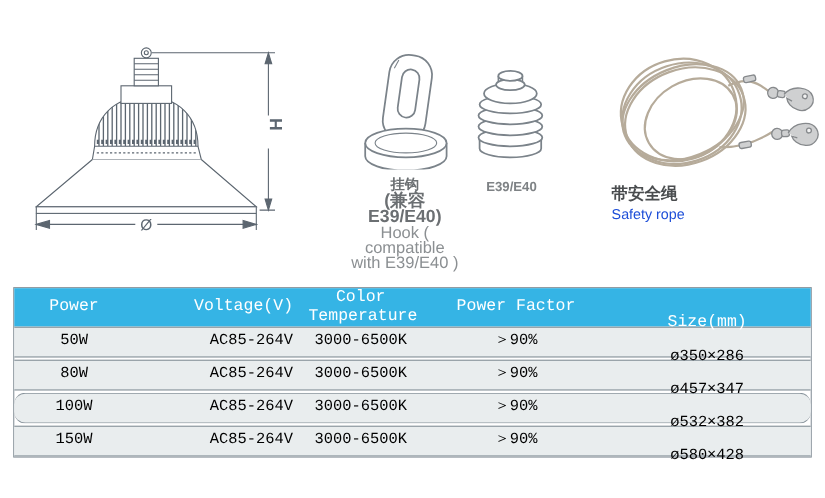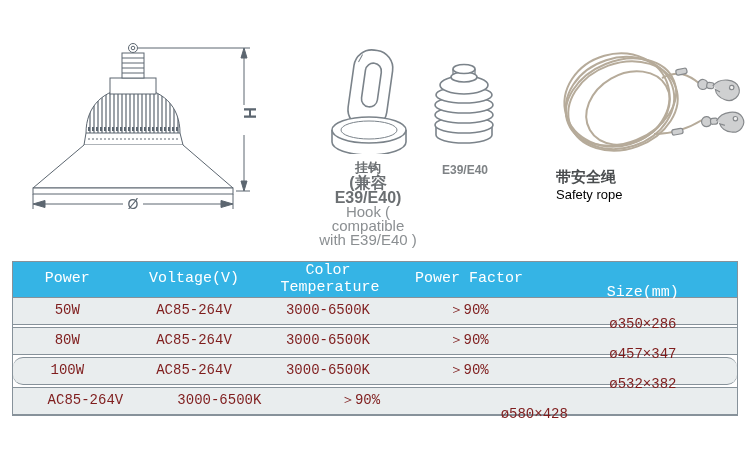--- a/index.html
+++ b/index.html
@@ -6,31 +6,31 @@
   .sheet{position:relative;width:750px;height:453px;background:#ffffff;overflow:hidden;
          font-family:"Liberation Sans", sans-serif;}
   .abs{position:absolute;}
   
   .lbl-center{text-align:center;}
   .lbl-cn{font-size:13px;font-weight:bold;color:#6b6f72;line-height:15px;}
   .lbl-cn2{font-size:16px;font-weight:bold;color:#6b6f72;line-height:15px;}
   .lbl-en{font-size:15px;color:#8b8f92;line-height:14px;}
   .lbl-base{font-size:12px;font-weight:bold;color:#7e8285;}
   .lbl-rope-cn{font-size:15px;font-weight:bold;color:#4a4d4f;line-height:18px;}
-  .lbl-rope-en{font-size:13px;color:#000000;line-height:17px;}
+  .lbl-rope-en{font-size:13px;color:#1d4ed8;line-height:17px;}
   
   .spec-table{position:absolute;left:12px;top:261px;width:726px;box-sizing:border-box;
               border:1px solid #87929a;background:#ffffff;
               font-family:"Liberation Mono","DejaVu Sans Mono",monospace;}
   .t-head{display:flex;align-items:center;height:35px;color:#ffffff;font-size:15px;}
   .t-row{display:flex;align-items:center;height:26px;border-top:1px solid #87929a;
-         border-bottom:1px solid #87929a;margin-bottom:2px;font-size:14px;color:#7f1d1d;}
+         border-bottom:1px solid #87929a;margin-bottom:2px;font-size:14px;color:#000000;}
   .t-row:last-child{margin-bottom:0;}
   .hc,.dc{text-align:center;line-height:1.1;}
-  .c0{width:15%;} .c1{width:20%;} .c2{width:17%;} .c3{width:22%;} .c4{width:26%;margin-top:27px;}
+  .c0{width:15%;} .c1{width:20%;text-align:right;} .c2{width:17%;} .c3{width:22%;} .c4{width:26%;margin-top:27px;}
   svg{display:block;}
 </style>
 </head>
 <body>
 
 <div class="sheet">
 
   <div class="abs" style="left:20px;top:35px;">
     <svg width="240" height="185" viewBox="0 0 240 185">
       <defs>
@@ -186,20 +186,21 @@
       <div class="dc c4">ø457×347</div>
     </div>
     <div class="t-row" style="background:#e9edee;border-radius:10px;">
       <div class="dc c0">100W</div>
       <div class="dc c1">AC85-264V</div>
       <div class="dc c2">3000-6500K</div>
       <div class="dc c3">＞90%</div>
       <div class="dc c4">ø532×382</div>
     </div>
     <div class="t-row" style="background:#e9edee;">
+      <div class="dc c0">150W</div>
       <div class="dc c1">AC85-264V</div>
       <div class="dc c2">3000-6500K</div>
       <div class="dc c3">＞90%</div>
       <div class="dc c4">ø580×428</div>
     </div>
   </div>
 
 </div>
 
 </body></html>

